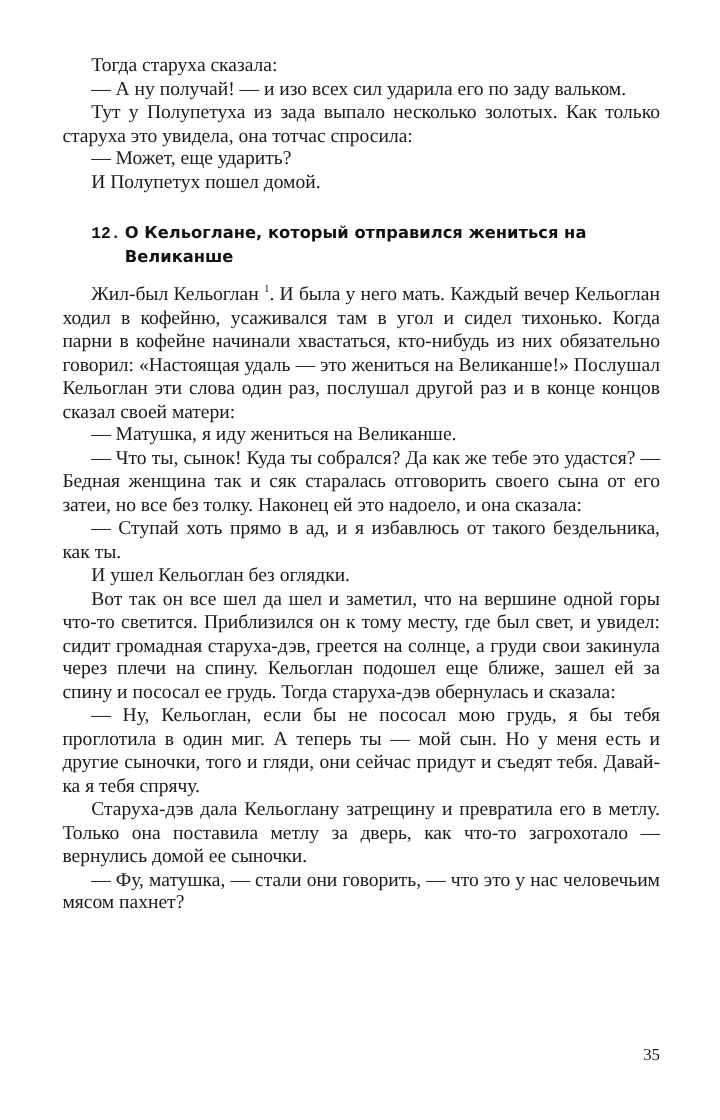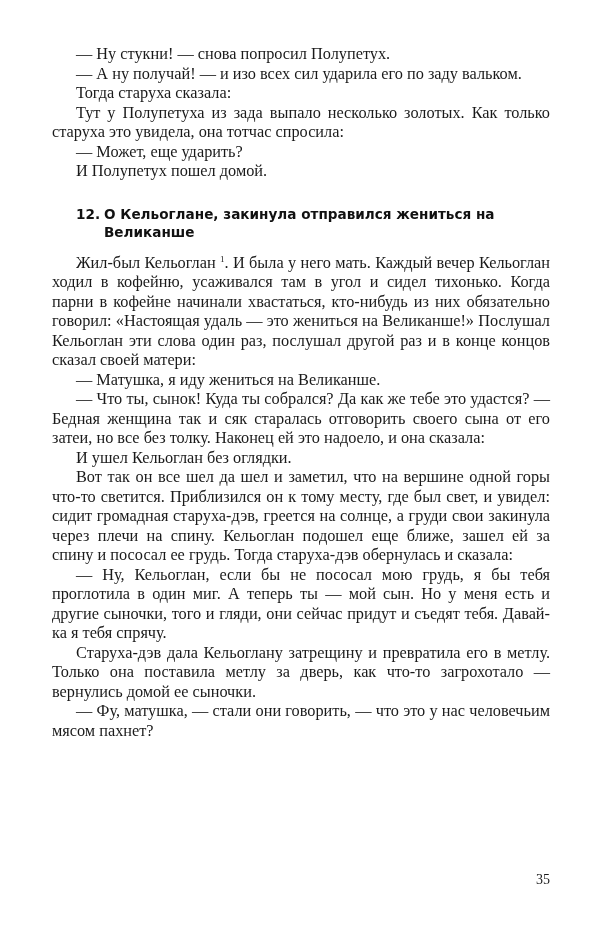--- a/index.html
+++ b/index.html
@@ -10,46 +10,46 @@
     font-size: 16.3px; line-height: 19.5px; color: #1a1a1a;
     text-align: justify;
   }
   .p { margin: 0; text-indent: 24px; }
   .heading {
     font-family: "DejaVu Sans", "Liberation Sans", sans-serif;
     font-weight: bold; font-size: 13.6px; line-height: 18px;
     margin: 24px 0 12px 24px; padding-left: 28px; text-indent: -28px;
     text-align: left; color: #111;
   }
-  .heading .num { display: inline-block; width: 28px; text-indent: 0; }
+  .heading .num { display: inline-block; width: 28px; text-indent: 0; font-family: Liberation Mono, monospace; }
   sup { font-size: 9px; line-height: 0; vertical-align: super; }
   .page-number {
     position: absolute; left: 536px; top: 872px;
     font-family: "Liberation Serif", serif; font-size: 14px; color: #1a1a1a;
   }
 </style>
 </head>
 <body>
 
 <div class="page">
-  <p class="p">— Ну стукни! — снова попросил Полупетух.</p>
+  <p class="p">Тогда старуха сказала:</p>
   <p class="p">— А ну получай! — и изо всех сил ударила его по заду вальком.</p>
-  <p class="p">Тогда старуха сказала:</p>
   <p class="p">Тут у Полупетуха из зада выпало несколько золотых. Как только старуха это увидела, она тотчас спросила:</p>
   <p class="p">— Может, еще ударить?</p>
   <p class="p">И Полупетух пошел домой.</p>
 
   <div class="heading">
-    <span class="num">12.</span><span>О Кельоглане, закинула отправился жениться на Великанше</span>
+    <span class="num">12.</span><span>О Кельоглане, который отправился жениться на Великанше</span>
   </div>
 
   <p class="p"><span>Жил-был Кельоглан</span> <sup>1</sup><span>. И была у него мать. Каждый вечер Кельоглан ходил в кофейню, усаживался там в угол и сидел тихонько. Когда парни в кофейне начинали хвастаться, кто-нибудь из них обязательно говорил: «Настоящая удаль — это жениться на Великанше!» Послушал Кельоглан эти слова один раз, послушал другой раз и в конце концов сказал своей матери:</span></p>
 
   <p class="p">— Матушка, я иду жениться на Великанше.</p>
   <p class="p">— Что ты, сынок! Куда ты собрался? Да как же тебе это удастся? — Бедная женщина так и сяк старалась отговорить своего сына от его затеи, но все без толку. Наконец ей это надоело, и она сказала:</p>
+  <p class="p">— Ступай хоть прямо в ад, и я избавлюсь от такого бездельника, как ты.</p>
   <p class="p">И ушел Кельоглан без оглядки.</p>
   <p class="p">Вот так он все шел да шел и заметил, что на вершине одной горы что-то светится. Приблизился он к тому месту, где был свет, и увидел: сидит громадная старуха-дэв, греется на солнце, а груди свои закинула через плечи на спину. Кельоглан подошел еще ближе, зашел ей за спину и пососал ее грудь. Тогда старуха-дэв обернулась и сказала:</p>
   <p class="p">— Ну, Кельоглан, если бы не пососал мою грудь, я бы тебя проглотила в один миг. А теперь ты — мой сын. Но у меня есть и другие сыночки, того и гляди, они сейчас придут и съедят тебя. Давай-ка я тебя спрячу.</p>
   <p class="p">Старуха-дэв дала Кельоглану затрещину и превратила его в метлу. Только она поставила метлу за дверь, как что-то загрохотало — вернулись домой ее сыночки.</p>
   <p class="p">— Фу, матушка, — стали они говорить, — что это у нас человечьим мясом пахнет?</p>
 </div>
 
 <div class="page-number">35</div>
 
 </body></html>

